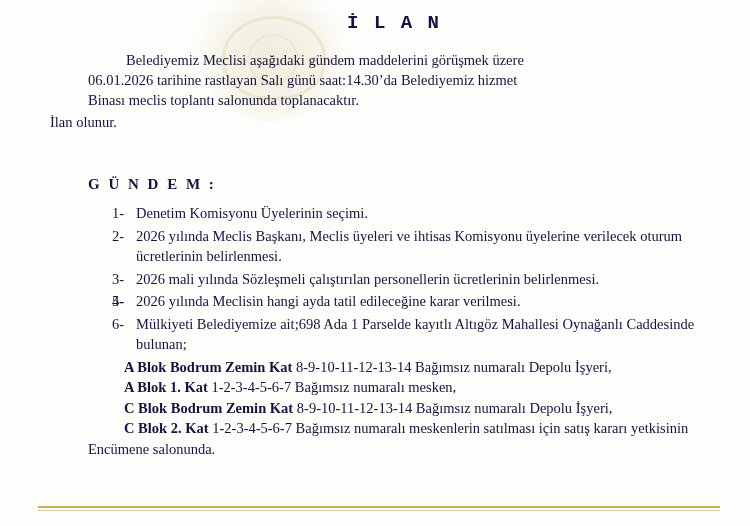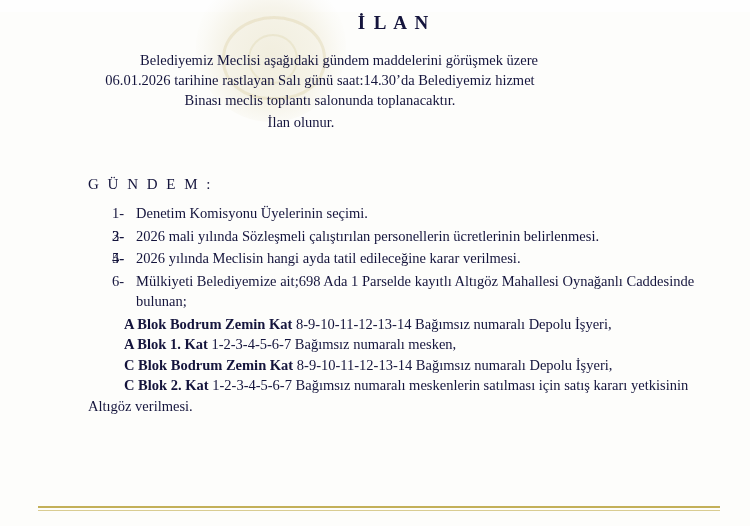--- a/index.html
+++ b/index.html
@@ -60,37 +60,38 @@
     z-index: 1;
     padding: 0;
   }
   .doc-title {
     text-align: center;
     font-size: 19px;
     font-weight: bold;
     letter-spacing: 2px;
     margin: 12px 0 0 0;
     padding-left: 38px;
+    font-family: Liberation Mono, monospace;
   }
   .para {
     font-size: 14.5px;
     line-height: 20px;
-    margin: 16px 0 0 12px;
+    margin: 16px 0 0 0;
     padding: 0 210px 0 88px;
-    text-align: center;
+    text-align: left;
   }
   .para.indent {
     text-indent: 38px;
   }
   .para.small-gap {
     margin-top: 2px;
   }
   .agenda-heading {
     font-size: 15px;
-    font-weight: normal;
+    font-weight: bold;
     letter-spacing: 2.5px;
     margin: 44px 0 0 0;
     padding-left: 88px;
   }
   ol.agenda {
     list-style: none;
     margin: 10px 0 0 0;
     padding: 0 30px 0 112px;
     font-size: 14.5px;
     line-height: 20.5px;
@@ -169,20 +170,21 @@
 
     <h2 class="agenda-heading">G Ü N D E M :</h2>
 
     <ol class="agenda">
       <li>
         <span class="num">1-</span>
         <span>Denetim Komisyonu Üyelerinin seçimi.</span>
       </li>
       <li>
         <span class="num">2-</span>
+        <span>2026 yılında Meclis Başkanı, Meclis üyeleri ve ihtisas Komisyonu üyelerine verilecek oturum ücretlerinin belirlenmesi.</span>
       </li>
       <li>
         <span class="num">3-</span>
         <span>2026 mali yılında Sözleşmeli çalıştırılan personellerin ücretlerinin belirlenmesi.</span>
       </li>
       <li>
         <span class="num">4-</span>
       </li>
       <li>
         <span class="num">5-</span>
@@ -206,21 +208,21 @@
       <div class="sub-line">
         <span class="lbl">C Blok Bodrum Zemin Kat</span>
         <span>8-9-10-11-12-13-14 Bağımsız numaralı Depolu İşyeri,</span>
       </div>
       <div class="sub-line">
         <span class="lbl">C Blok 2. Kat</span>
         <span>1-2-3-4-5-6-7 Bağımsız numaralı meskenlerin satılması için  satış kararı  yetkisinin</span>
       </div>
     </div>
 
-    <p class="closing">Altıgöz verilmesi.</p>
+    <p class="closing">Encümene salonunda.</p>
 
   </div>
 
   <div class="footer-rule">
     <div class="r1"></div>
     <div class="r2"></div>
   </div>
 
 </div>
 

